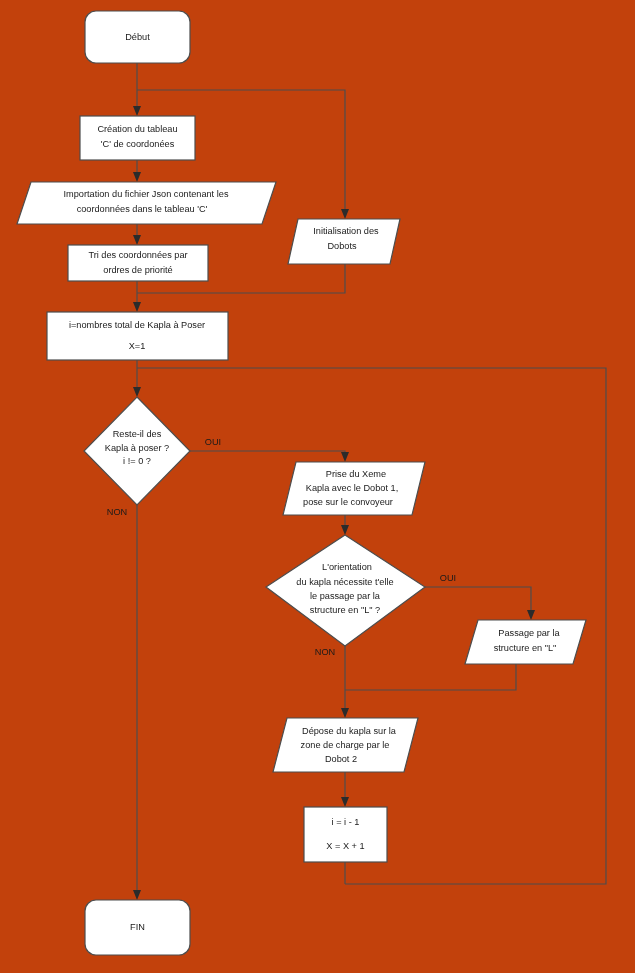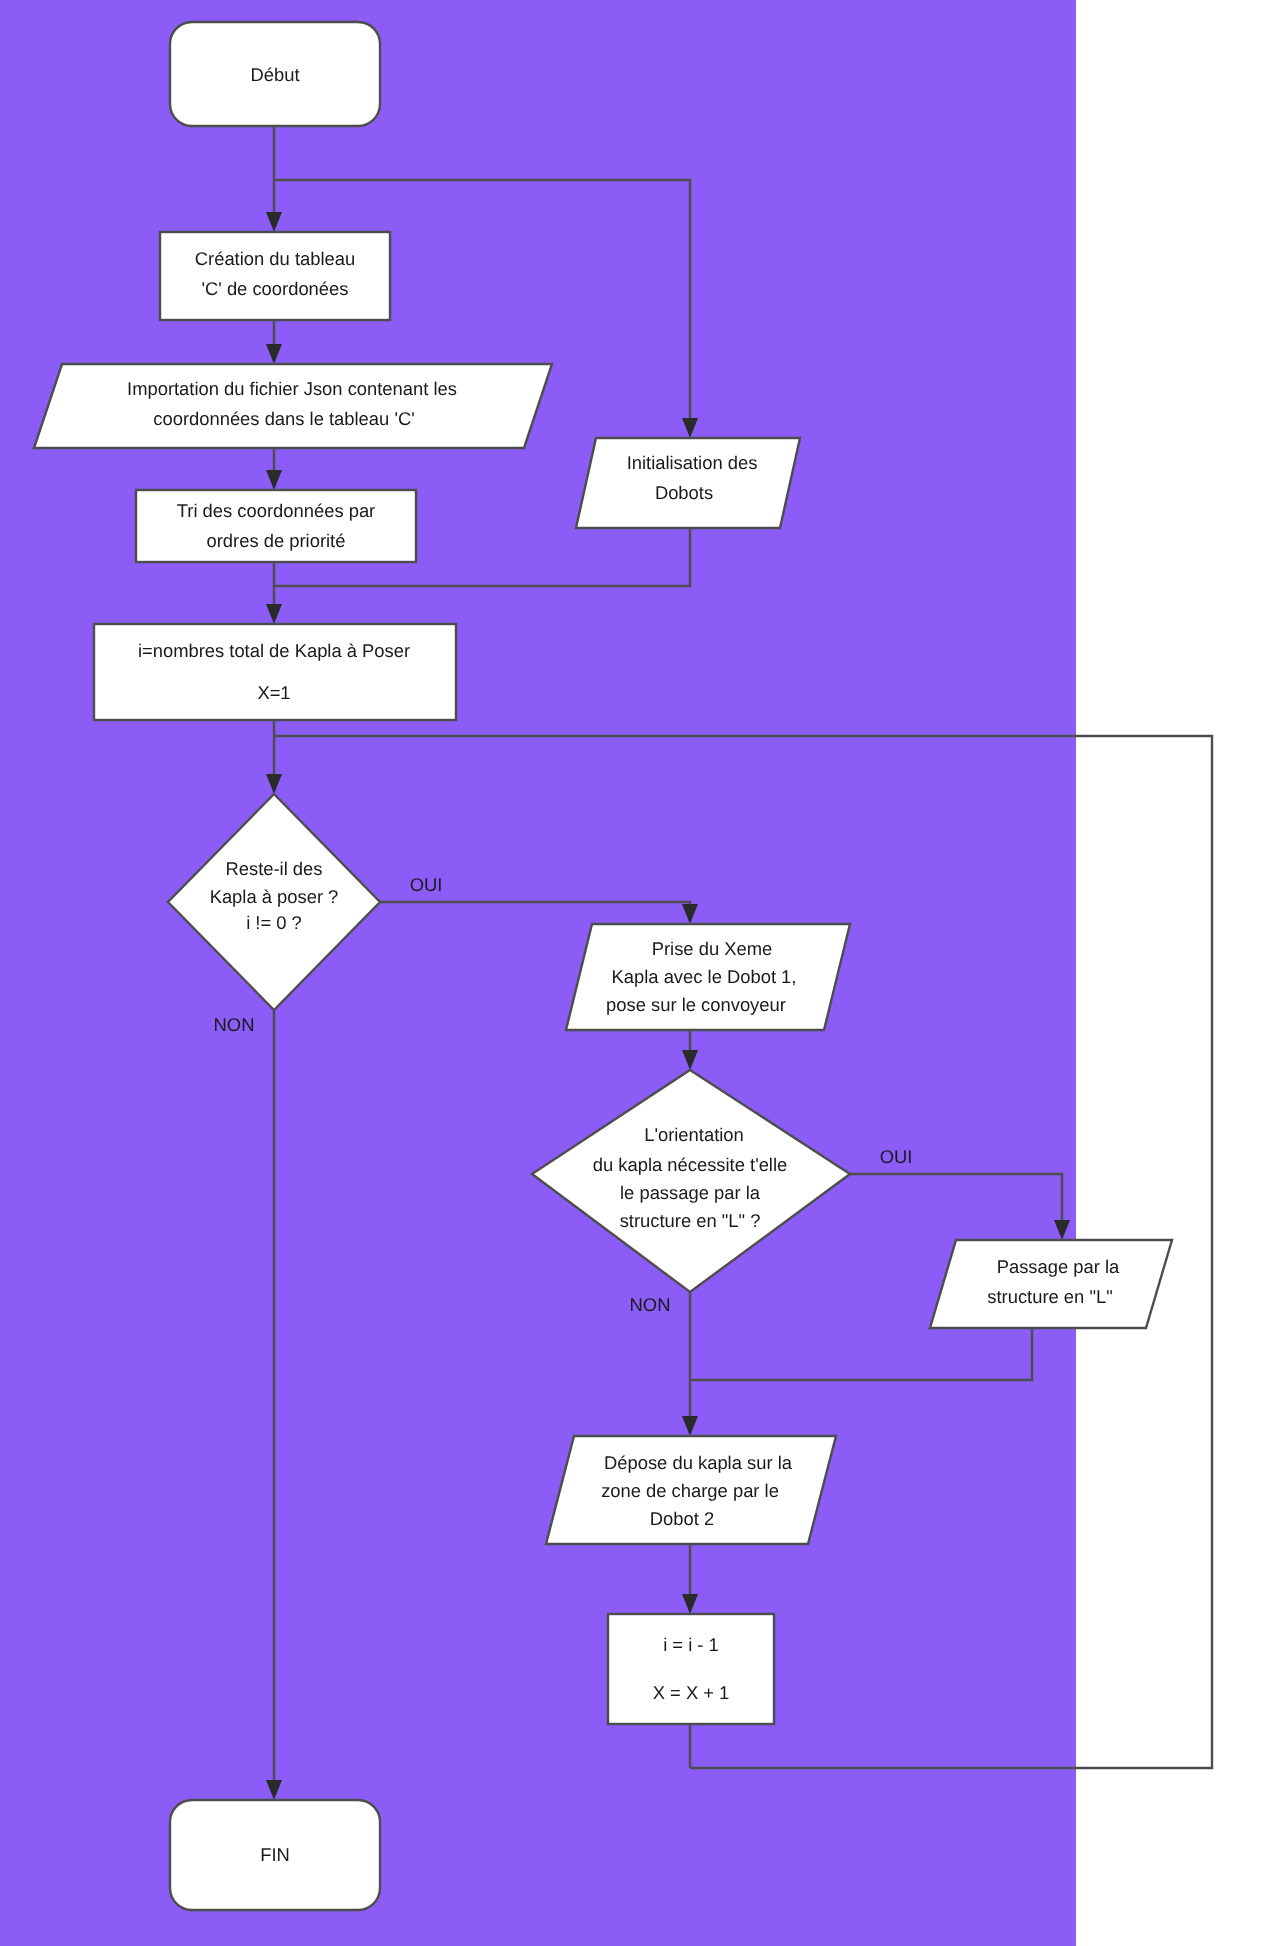--- a/index.html
+++ b/index.html
@@ -8,23 +8,23 @@
     background: #ffffff;
   }
   body {
     font-family: "Liberation Sans", sans-serif;
     width: 635px;
     height: 973px;
     overflow: hidden;
   }
   #flowchart-root {
     position: relative;
-    width: 538px;
+    width: 635px;
     height: 973px;
-    background: #8b5cf6;
+    background: #c2410c;
   }
   svg.fc {
     position: absolute;
     top: 0;
     left: 0;
     width: 635px;
     height: 973px;
     display: block;
   }
   .shape-stroke {

